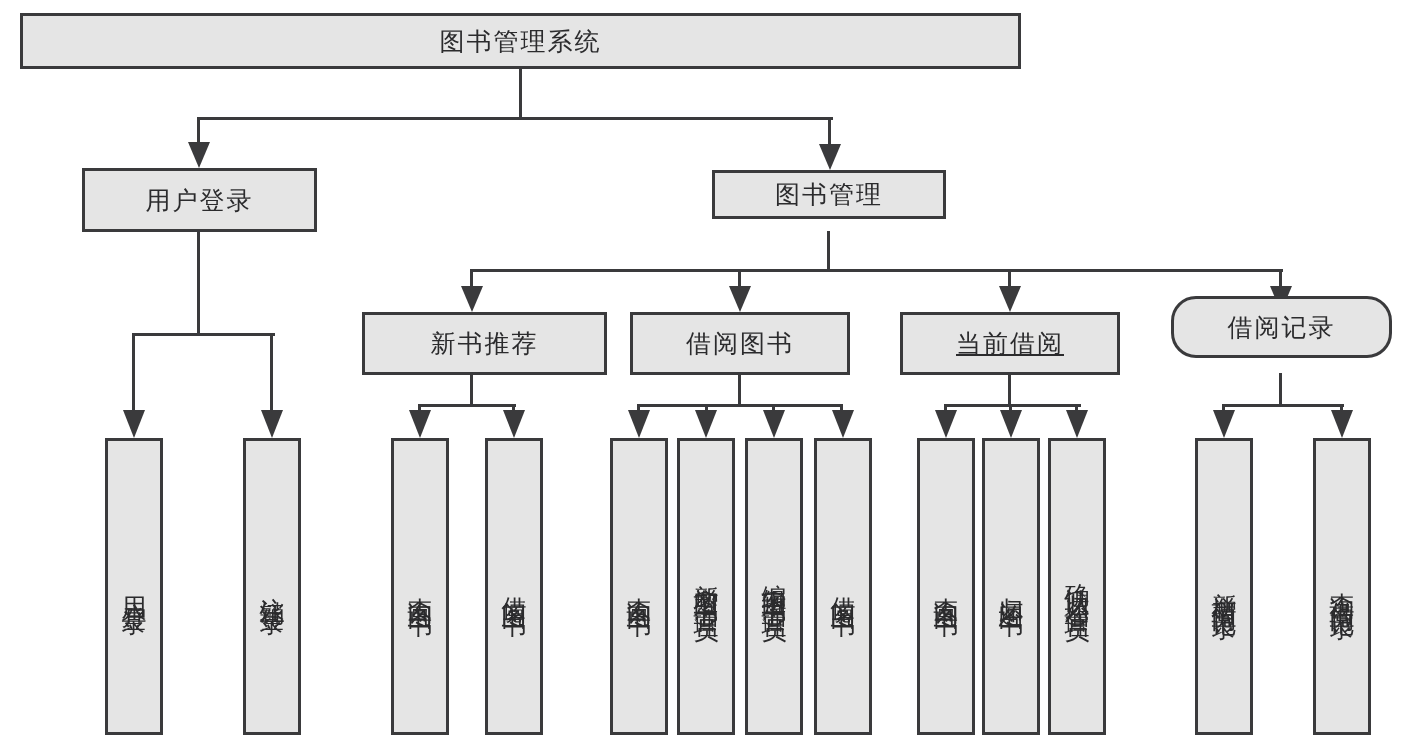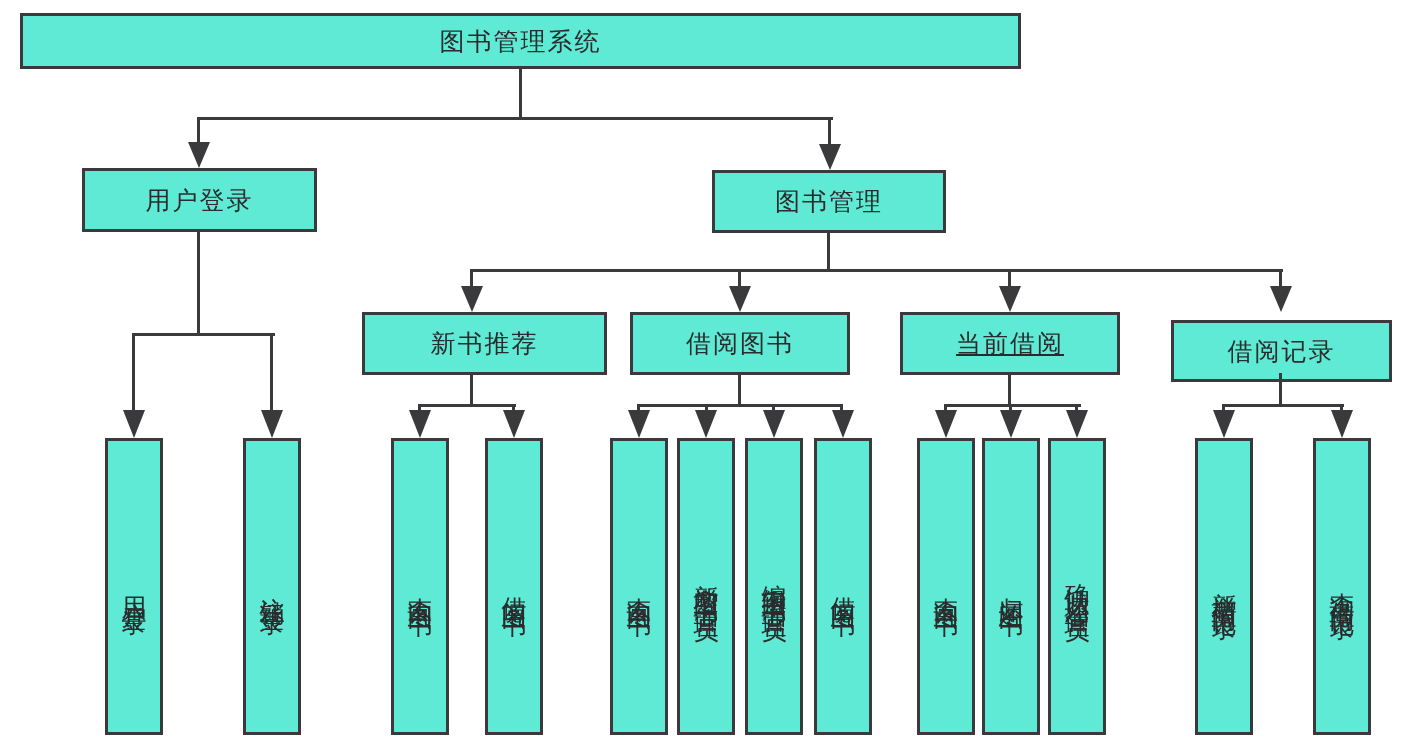--- a/index.html
+++ b/index.html
@@ -3,21 +3,21 @@
 <meta charset="utf-8">
 <style>
   :root { --line:#3a3a3c; --text:#2b2b2d; }
   html,body { margin:0; padding:0; background:#fff; }
   #canvas {
     position:relative; width:1405px; height:747px; background:#fff;
     font-family:"Liberation Sans","DejaVu Sans",sans-serif; color:var(--text);
     overflow:hidden;
   }
   .box {
-    position:absolute; box-sizing:border-box; background:#5eead4;
+    position:absolute; box-sizing:border-box; background:#e5e5e5;
     border:3px solid var(--line);
     display:flex; align-items:center; justify-content:center;
     font-size:25px; letter-spacing:2px; white-space:nowrap;
   }
   .leaf {
     writing-mode:vertical-lr; text-orientation:mixed;
     letter-spacing:5px; line-height:1; font-size:25px;
   }
   .hline, .vline { position:absolute; background:var(--line); }
   .hline { height:3px; }
@@ -41,21 +41,21 @@
   <div class="box" style="left:20px; top:13px; width:1001px; height:56px;">图书管理系统</div>
 
   <div class="vline" style="left:519px; top:66px; height:53px;"></div>
   <div class="hline" style="left:197px; top:117px; width:636px;"></div>
   <div class="vline" style="left:197px; top:117px; height:28px;"></div>
   <div class="arr sm" style="left:188px; top:142px;"></div>
   <div class="vline" style="left:828px; top:117px; height:30px;"></div>
   <div class="arr sm" style="left:819px; top:144px;"></div>
 
   <div class="box" style="left:82px; top:168px; width:235px; height:64px;">用户登录</div>
-  <div class="box" style="left:712px; top:170px; width:234px; height:63px;">图书管理</div>
+  <div class="box" style="left:712px; top:170px; width:234px; height:49px;">图书管理</div>
 
   <div class="vline" style="left:197px; top:230px; height:106px;"></div>
   <div class="hline" style="left:132px; top:333px; width:143px;"></div>
   <div class="vline" style="left:132px; top:333px; height:78px;"></div>
   <div class="arr" style="left:123px; top:410px;"></div>
   <div class="vline" style="left:270px; top:333px; height:78px;"></div>
   <div class="arr" style="left:261px; top:410px;"></div>
 
   <div class="vline" style="left:827px; top:231px; height:41px;"></div>
   <div class="hline" style="left:470px; top:269px; width:813px;"></div>
@@ -64,21 +64,21 @@
   <div class="vline" style="left:738px; top:269px; height:19px;"></div>
   <div class="arr sm" style="left:729px; top:286px;"></div>
   <div class="vline" style="left:1008px; top:269px; height:19px;"></div>
   <div class="arr sm" style="left:999px; top:286px;"></div>
   <div class="vline" style="left:1279px; top:269px; height:19px;"></div>
   <div class="arr sm" style="left:1270px; top:286px;"></div>
 
   <div class="box" style="left:362px; top:312px; width:245px; height:63px;">新书推荐</div>
   <div class="box" style="left:630px; top:312px; width:220px; height:63px;">借阅图书</div>
   <div class="box" style="left:900px; top:312px; width:220px; height:63px;text-decoration:underline;">当前借阅</div>
-  <div class="box" style="left:1171px; top:320px; width:221px; height:62px;">借阅记录</div>
+  <div class="box" style="left:1171px; top:296px; width:221px; height:62px;border-radius:25px;">借阅记录</div>
 
   <div class="vline" style="left:470px; top:373px; height:34px;"></div>
   <div class="hline" style="left:418px; top:404px; width:98px;"></div>
   <div class="vline" style="left:418px; top:404px; height:10px;"></div>
   <div class="arr" style="left:409px; top:410px;"></div>
   <div class="vline" style="left:512px; top:404px; height:10px;"></div>
   <div class="arr" style="left:503px; top:410px;"></div>
 
   <div class="vline" style="left:738px; top:373px; height:34px;"></div>
   <div class="hline" style="left:637px; top:404px; width:206px;"></div>

